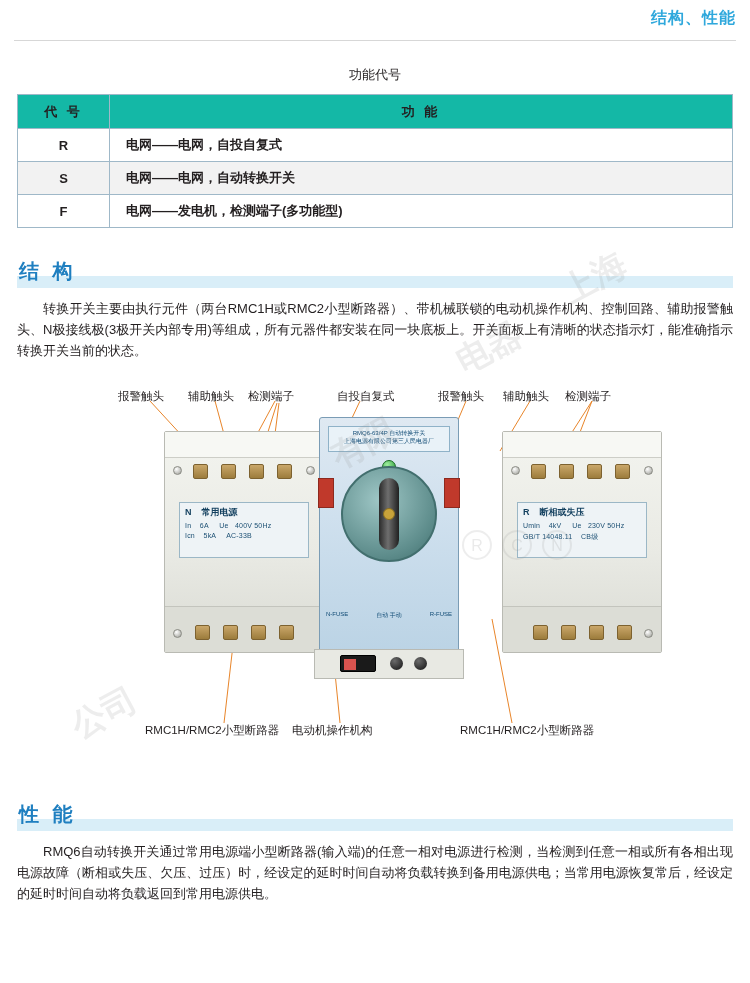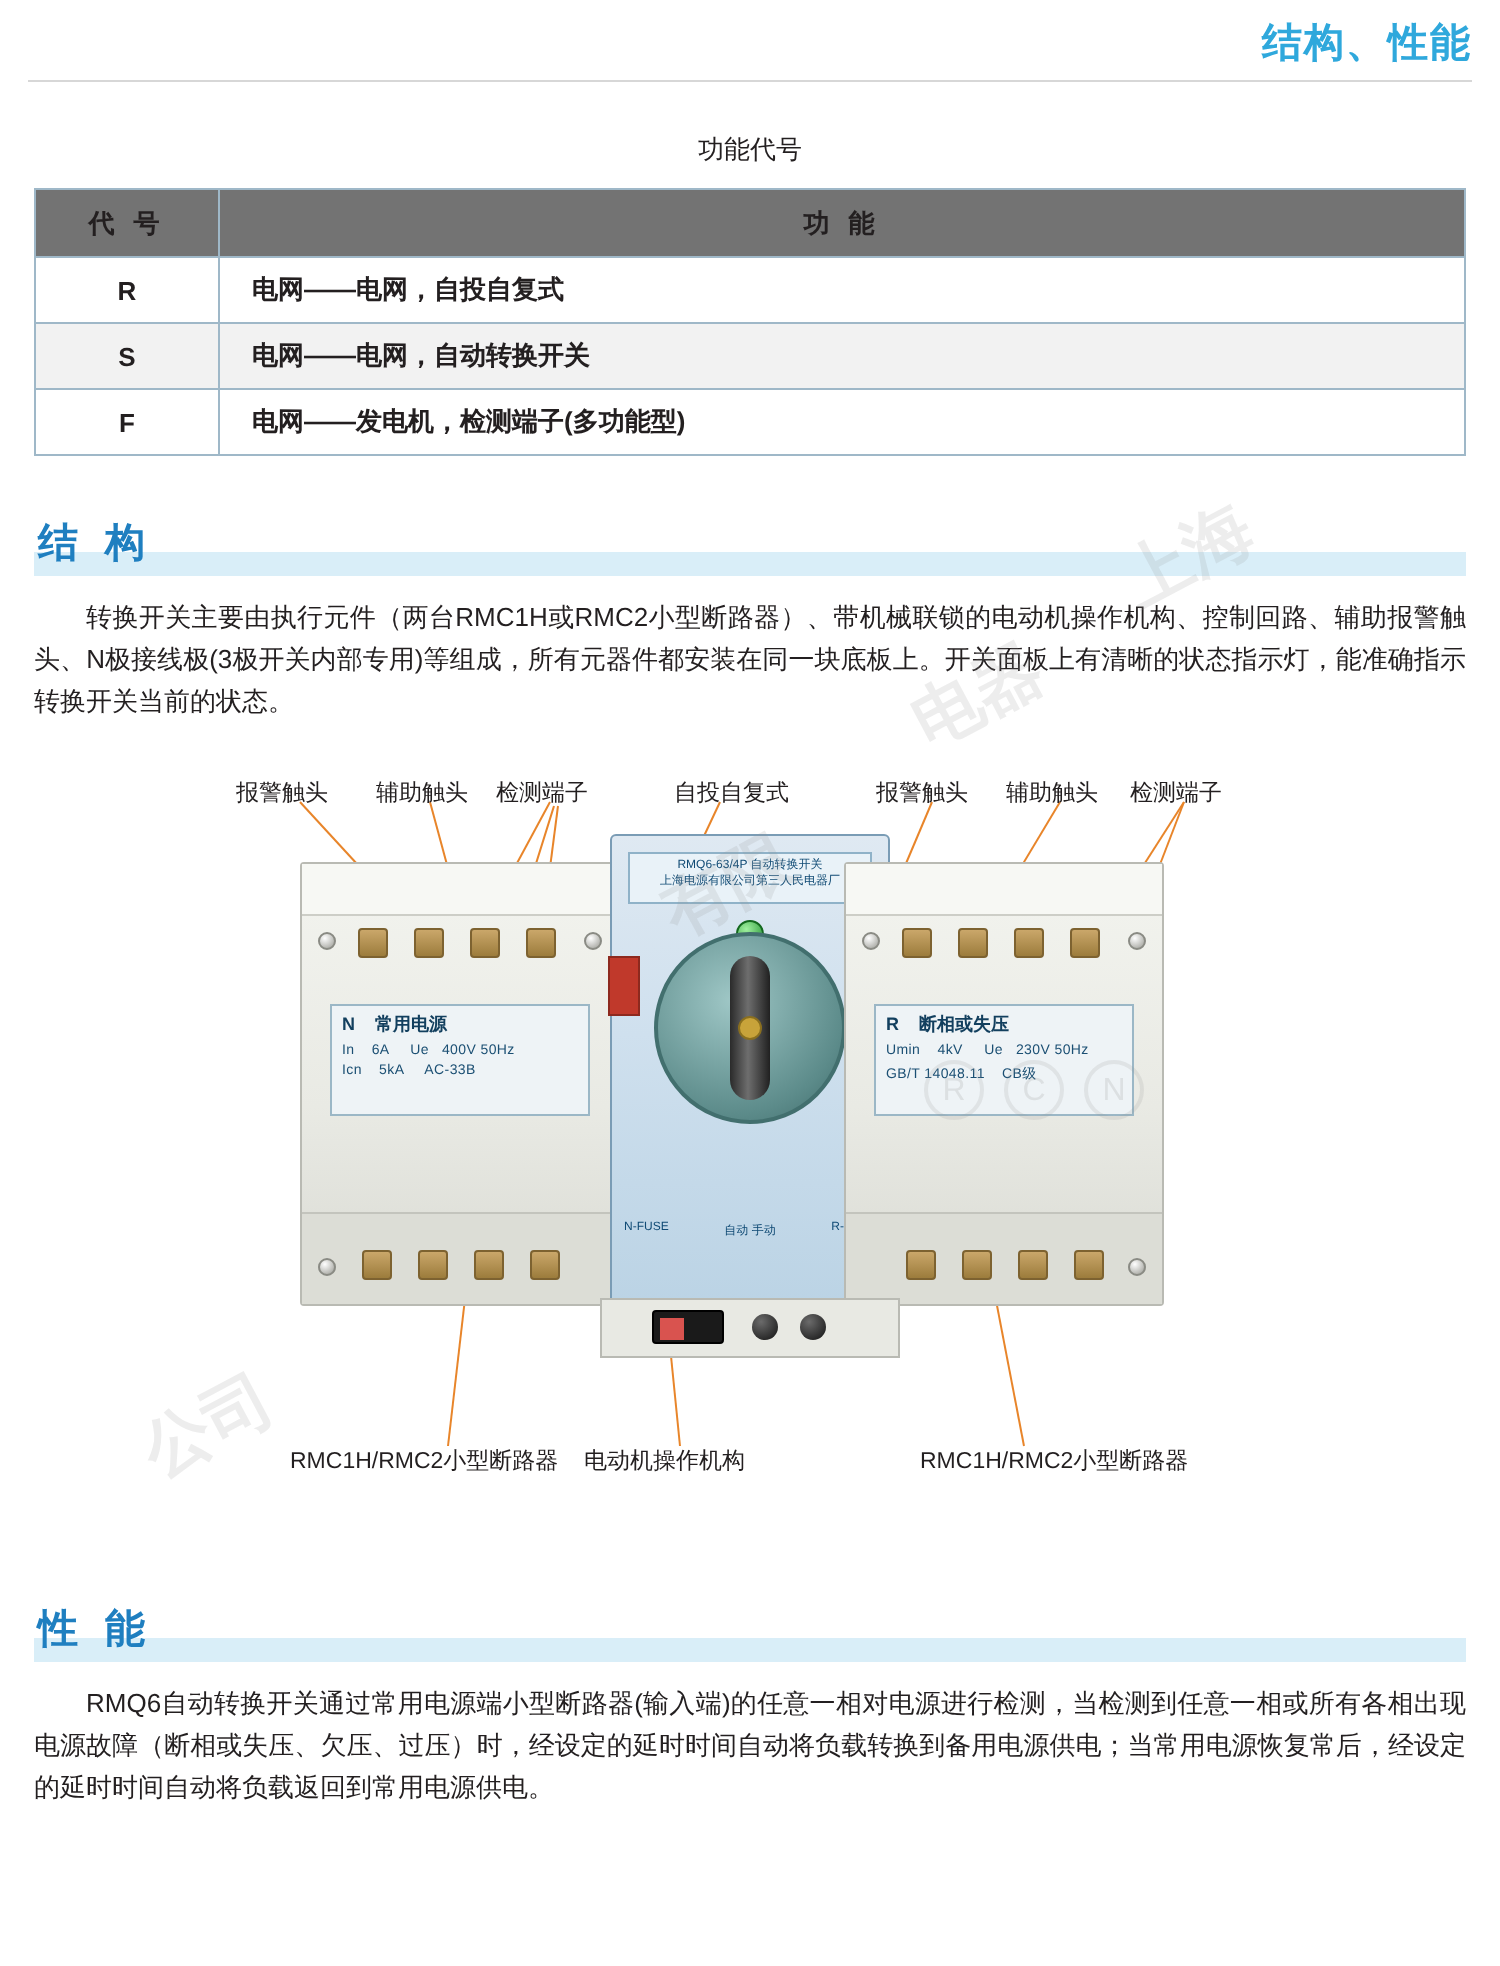--- a/index.html
+++ b/index.html
@@ -18,21 +18,21 @@
   .page-header {
     position: relative;
     height: 44px;
     padding-right: 14px;
     display: flex;
     align-items: flex-start;
     justify-content: flex-end;
   }
   .header-title {
     color: #2fa8dc;
-    font-size: 20px;
+    font-size: 16px;
     font-weight: bold;
     letter-spacing: 1px;
     padding-top: 8px;
   }
   .header-rule {
     position: absolute;
     left: 14px;
     right: 14px;
     top: 40px;
     height: 1px;
@@ -54,21 +54,21 @@
     border-collapse: collapse;
     font-size: 13px;
   }
   table.func-table th,
   table.func-table td {
     border: 1px solid #9fb8c8;
     padding: 7px 10px;
     font-weight: bold;
   }
   table.func-table thead th {
-    background: #737373;
+    background: #14b8a6;
     font-weight: bold;
     text-align: center;
     letter-spacing: 3px;
     height: 34px;
   }
   table.func-table th.col-code { width: 92px; }
   table.func-table td.code-cell {
     text-align: center;
     font-weight: bold;
     width: 92px;
@@ -125,21 +125,21 @@
   }
   .figure svg.leaders {
     position: absolute;
     left: 0; top: 0;
     width: 750px;
     height: 400px;
     pointer-events: none;
   }
 
   
-  .device { position: absolute; left: 150px; top: 60px; width: 432px; height: 240px; }
+  .device { position: absolute; left: 164px; top: 60px; width: 498px; height: 240px; }
   .panel-left, .panel-right {
     position: absolute;
     top: 0;
     width: 160px;
     height: 222px;
     background: linear-gradient(to bottom,#f3f4ef 0%, #e9eae4 55%, #d9dad3 100%);
     border: 1px solid #b9bab3;
     border-radius: 2px;
   }
   .panel-left { left: 0; }

